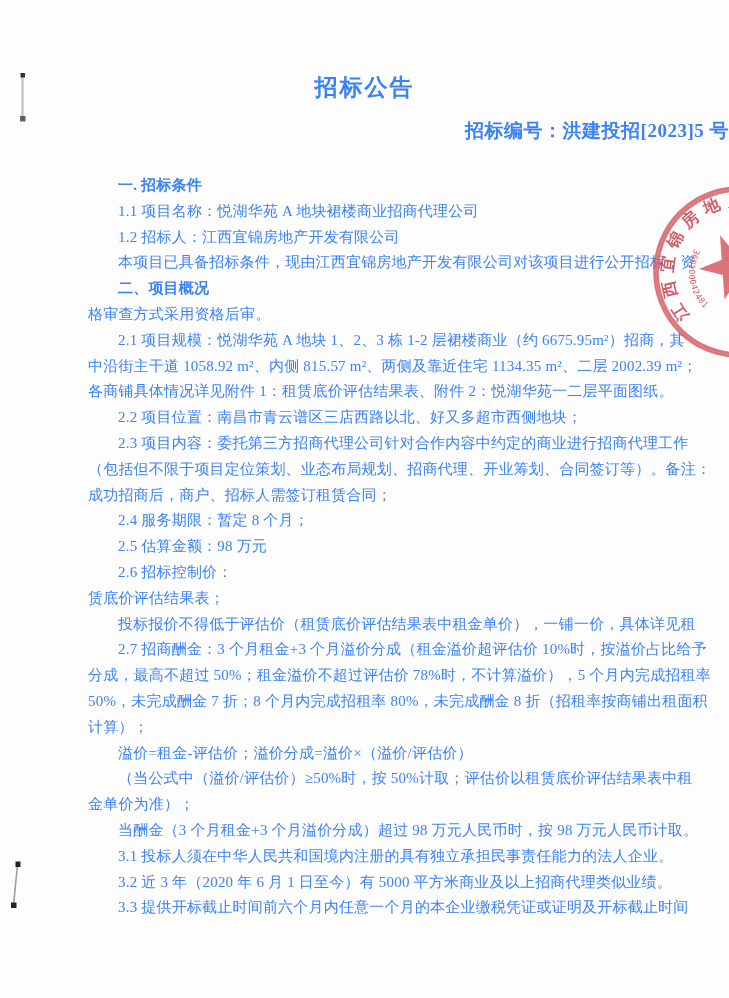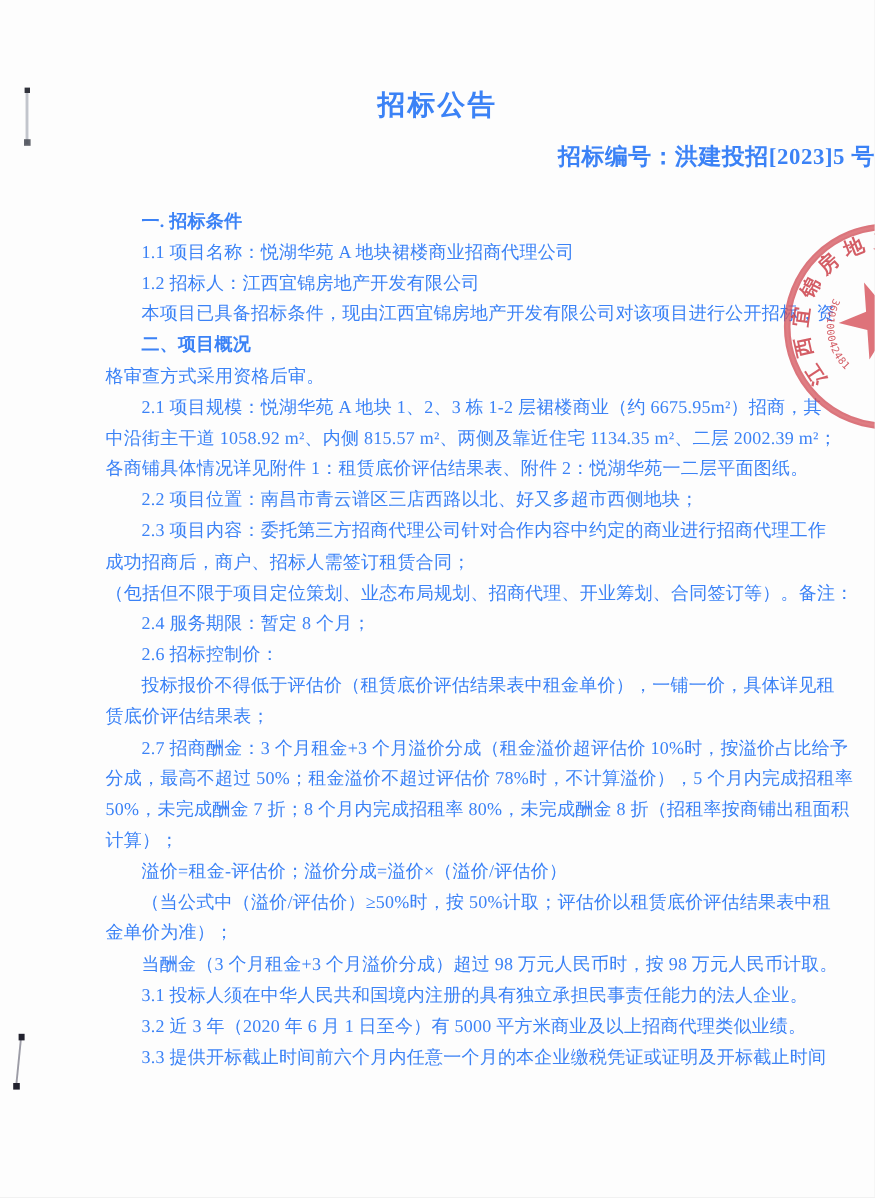--- a/index.html
+++ b/index.html
@@ -76,26 +76,27 @@
       <p class="line indent">1.1 项目名称：悦湖华苑 A 地块裙楼商业招商代理公司</p>
       <p class="line indent">1.2 招标人：江西宜锦房地产开发有限公司</p>
       <p class="line indent">本项目已具备招标条件，现由江西宜锦房地产开发有限公司对该项目进行公开招标，资</p>
       <p class="line bold indent">二、项目概况</p>
       <p class="line">格审查方式采用资格后审。</p>
       <p class="line indent">2.1 项目规模：悦湖华苑 A 地块 1、2、3 栋 1-2 层裙楼商业（约 6675.95m²）招商，其</p>
       <p class="line">中沿街主干道 1058.92 m²、内侧 815.57 m²、两侧及靠近住宅 1134.35 m²、二层 2002.39 m²；</p>
       <p class="line">各商铺具体情况详见附件 1：租赁底价评估结果表、附件 2：悦湖华苑一二层平面图纸。</p>
       <p class="line indent">2.2 项目位置：南昌市青云谱区三店西路以北、好又多超市西侧地块；</p>
       <p class="line indent">2.3 项目内容：委托第三方招商代理公司针对合作内容中约定的商业进行招商代理工作</p>
+      <p class="line">（包括但不限于项目定位策划、业态布局规划、招商代理、开业筹划、合同签订等）。备注：</p>
       <p class="line">成功招商后，商户、招标人需签订租赁合同；</p>
-      <p class="line">（包括但不限于项目定位策划、业态布局规划、招商代理、开业筹划、合同签订等）。备注：</p>
       <p class="line indent">2.4 服务期限：暂定 8 个月；</p>
+      <p class="line indent">2.5 估算金额：98 万元</p>
       <p class="line indent">2.6 招标控制价：</p>
+      <p class="line">赁底价评估结果表；</p>
       <p class="line indent">投标报价不得低于评估价（租赁底价评估结果表中租金单价），一铺一价，具体详见租</p>
-      <p class="line">赁底价评估结果表；</p>
       <p class="line indent">2.7 招商酬金：3 个月租金+3 个月溢价分成（租金溢价超评估价 10%时，按溢价占比给予</p>
       <p class="line">分成，最高不超过 50%；租金溢价不超过评估价 78%时，不计算溢价），5 个月内完成招租率</p>
       <p class="line">50%，未完成酬金 7 折；8 个月内完成招租率 80%，未完成酬金 8 折（招租率按商铺出租面积</p>
       <p class="line">计算）；</p>
       <p class="line indent">溢价=租金-评估价；溢价分成=溢价×（溢价/评估价）</p>
       <p class="line indent">（当公式中（溢价/评估价）≥50%时，按 50%计取；评估价以租赁底价评估结果表中租</p>
       <p class="line">金单价为准）；</p>
       <p class="line indent">当酬金（3 个月租金+3 个月溢价分成）超过 98 万元人民币时，按 98 万元人民币计取。</p>
       <p class="line indent">3.1 投标人须在中华人民共和国境内注册的具有独立承担民事责任能力的法人企业。</p>
       <p class="line indent">3.2 近 3 年（2020 年 6 月 1 日至今）有 5000 平方米商业及以上招商代理类似业绩。</p>

